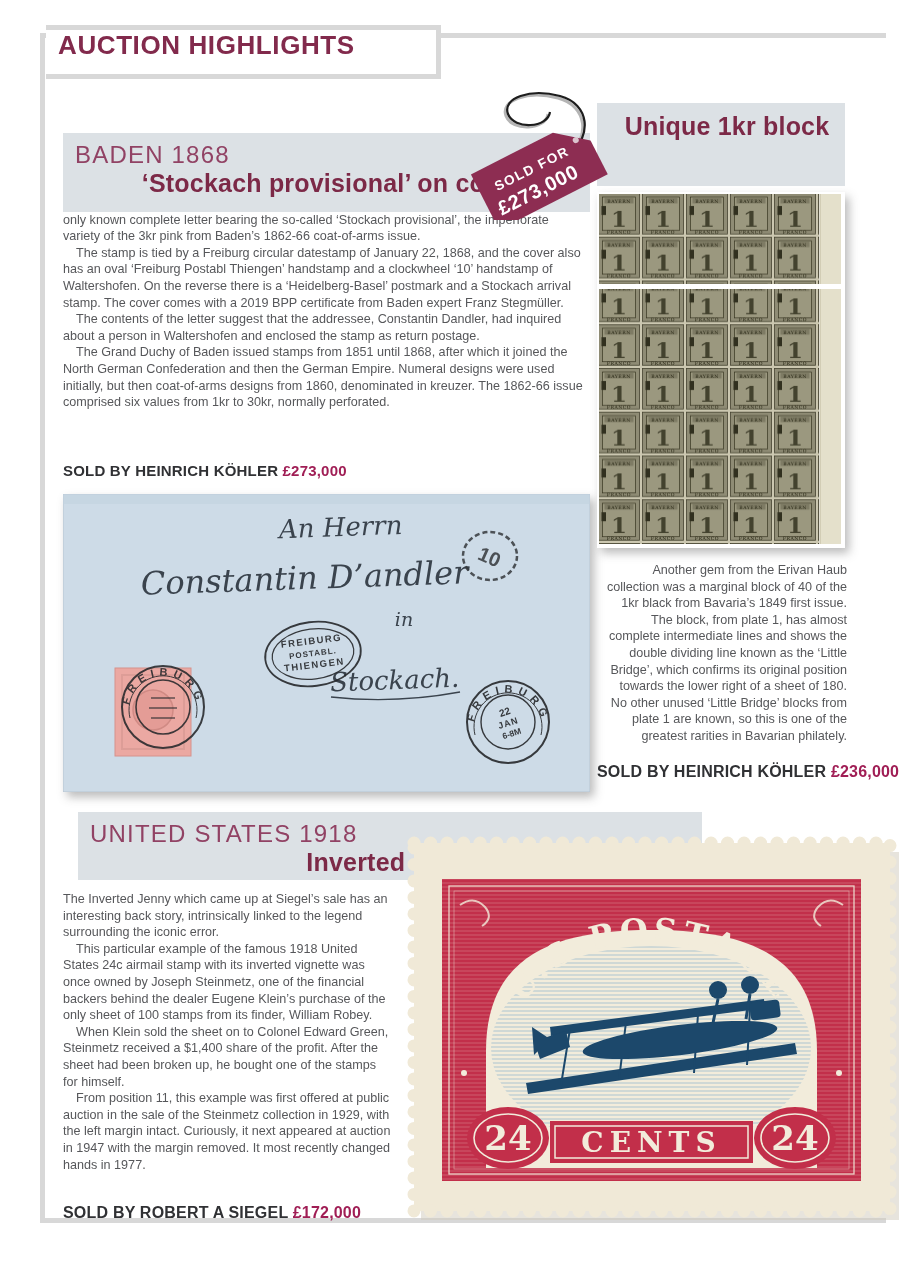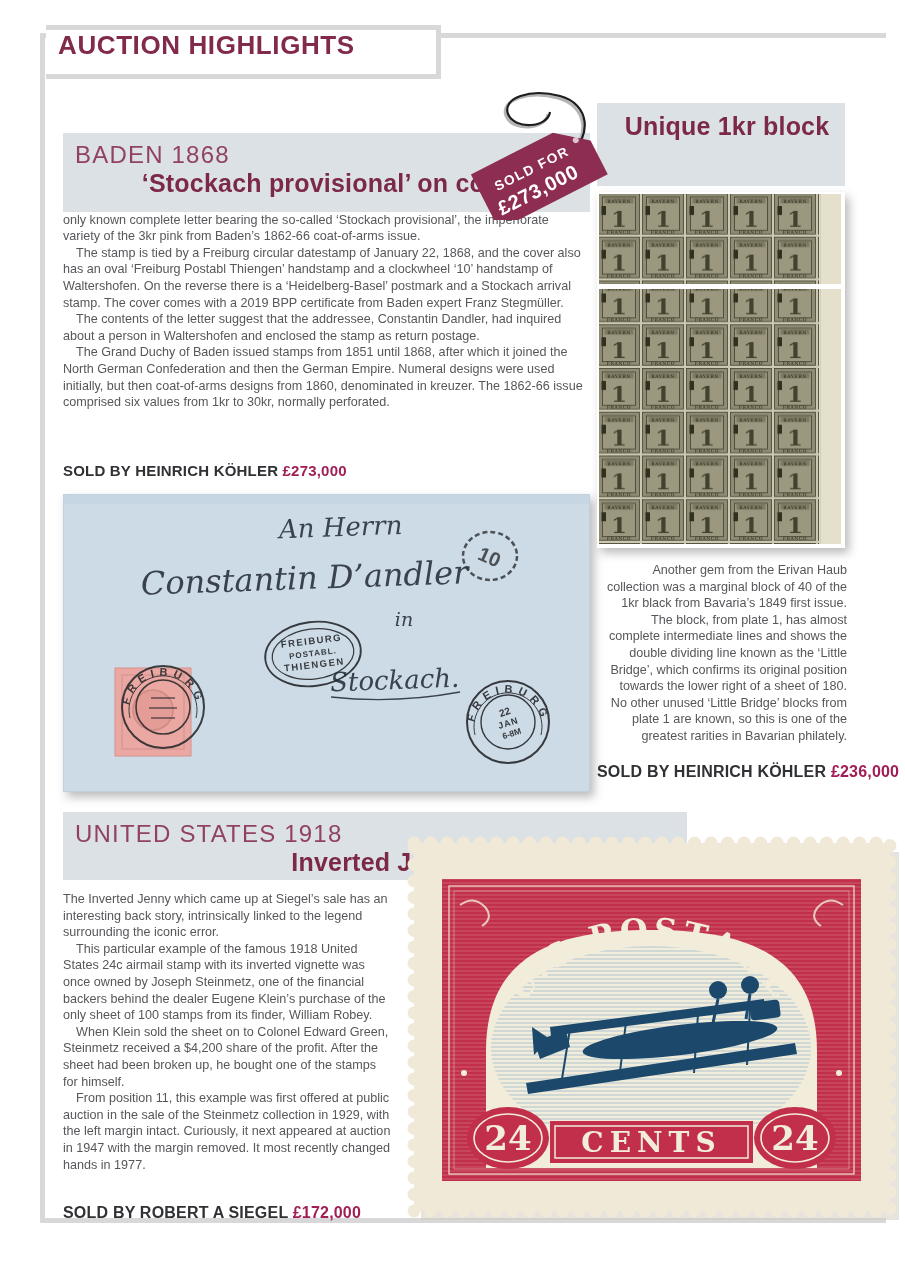--- a/index.html
+++ b/index.html
@@ -178,29 +178,29 @@
     <p>Another gem from the Erivan Haub collection was a marginal block of 40 of the 1kr black from Bavaria’s 1849 first issue.</p>
     <p>The block, from plate 1, has almost complete intermediate lines and shows the double dividing line known as the ‘Little Bridge’, which confirms its original position towards the lower right of a sheet of 180.</p>
     <p>No other unused ‘Little Bridge’ blocks from plate 1 are known, so this is one of the greatest rarities in Bavarian philately.</p>
   </div>
 
   <div class="sold sm" style="left:597px; top:763px;">
     <span>SOLD BY HEINRICH KÖHLER</span>
     <span class="price">£236,000</span>
   </div>
 
-  <div class="section-header" style="left:63px; top:812px; width:624px; height:68px;">
+  <div class="section-header" style="left:78px; top:812px; width:624px; height:68px;">
     <div class="kicker">UNITED STATES 1918</div>
     <div class="headline">Inverted Jenny</div>
   </div>
 
   <div class="body" style="left:63px; top:891px; width:330px;">
     <p>The Inverted Jenny which came up at Siegel’s sale has an interesting back story, intrinsically linked to the legend surrounding the iconic error.</p>
     <p>This particular example of the famous 1918 United States 24c airmail stamp with its inverted vignette was once owned by Joseph Steinmetz, one of the financial backers behind the dealer Eugene Klein’s purchase of the only sheet of 100 stamps from its finder, William Robey.</p>
-    <p>When Klein sold the sheet on to Colonel Edward Green, Steinmetz received a $4,200 share of the profit. After the sheet had been broken up, he bought one of the stamps for himself.</p>
+    <p>When Klein sold the sheet on to Colonel Edward Green, Steinmetz received a $1,400 share of the profit. After the sheet had been broken up, he bought one of the stamps for himself.</p>
     <p>From position 11, this example was first offered at public auction in the sale of the Steinmetz collection in 1929, with the left margin intact. Curiously, it next appeared at auction in 1947 with the margin removed. It most recently changed hands in 1977.</p>
   </div>
 
   <div class="sold sm" style="left:63px; top:1204px;">
     <span>SOLD BY ROBERT A SIEGEL</span>
     <span class="price">£172,000</span>
   </div>
 
   <div class="jenny-wrap">
     <svg viewBox="0 0 507 395" width="507" height="395">

